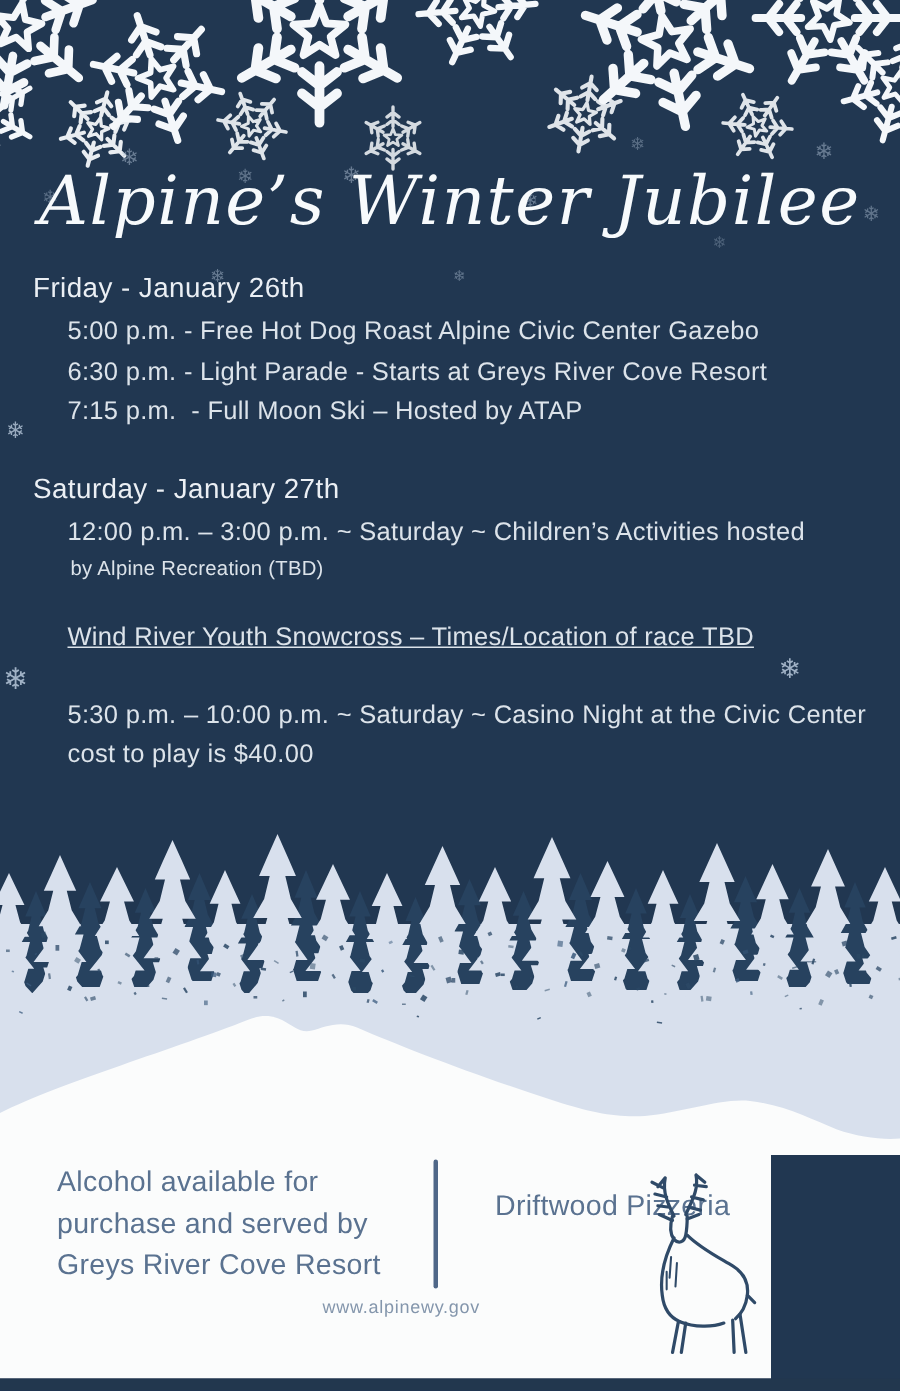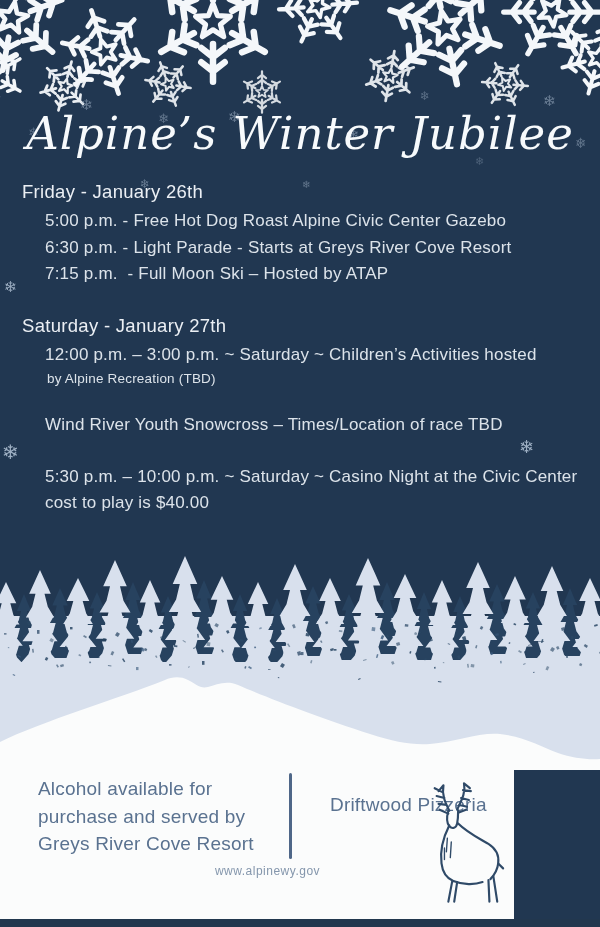--- a/index.html
+++ b/index.html
@@ -16,21 +16,21 @@
     position:absolute; top:107px; left:0; width:600px; text-align:center;
     font-family:"DejaVu Serif", serif; font-style:italic;
     font-size:45px; color:#f7fafc; letter-spacing:1px; white-space:nowrap;
   }
   
   #schedule{position:absolute; top:181px; left:22px; right:14px; color:#dce3ea;}
   .day-heading{font-size:18.5px; color:#ebeff4; margin:0 0 5px 0; font-weight:400; letter-spacing:.3px;}
   .event{padding-left:23px; font-size:17px; line-height:26.5px; white-space:pre-wrap; letter-spacing:.2px;}
   .event.note{font-size:13.5px; line-height:21px; padding-left:25px; letter-spacing:.2px;}
   .sec-saturday{margin-top:27px;}
-  .gap-snowcross{margin-top:23px;}
+  .gap-snowcross{margin-top:23px;text-decoration:underline;}
   .gap-casino{margin-top:25px;}
   
   #scenery{position:absolute; top:552px; left:0; width:600px; height:218px; display:block;}
   
   #footer{position:absolute; top:770px; left:0; width:514px; height:149px; background:#fbfcfc;}
   #alcohol-note{position:absolute; left:38px; top:5px; font-size:19px; line-height:27.5px; color:#5a7290; letter-spacing:.2px;}
   #footer-divider{position:absolute; left:289px; top:3px; width:3px; height:86px; background:#4f6788; border-radius:2px;}
   #food-note{position:absolute; left:330px; top:21px; font-size:19px; line-height:28px; color:#5a7290; letter-spacing:.2px;}
   #website{position:absolute; left:0; top:94px; width:535px; text-align:center; font-size:12px; color:#8496ac; letter-spacing:.5px;}
   #deer{position:absolute; right:6px; top:6px; width:88px; height:130px;}

